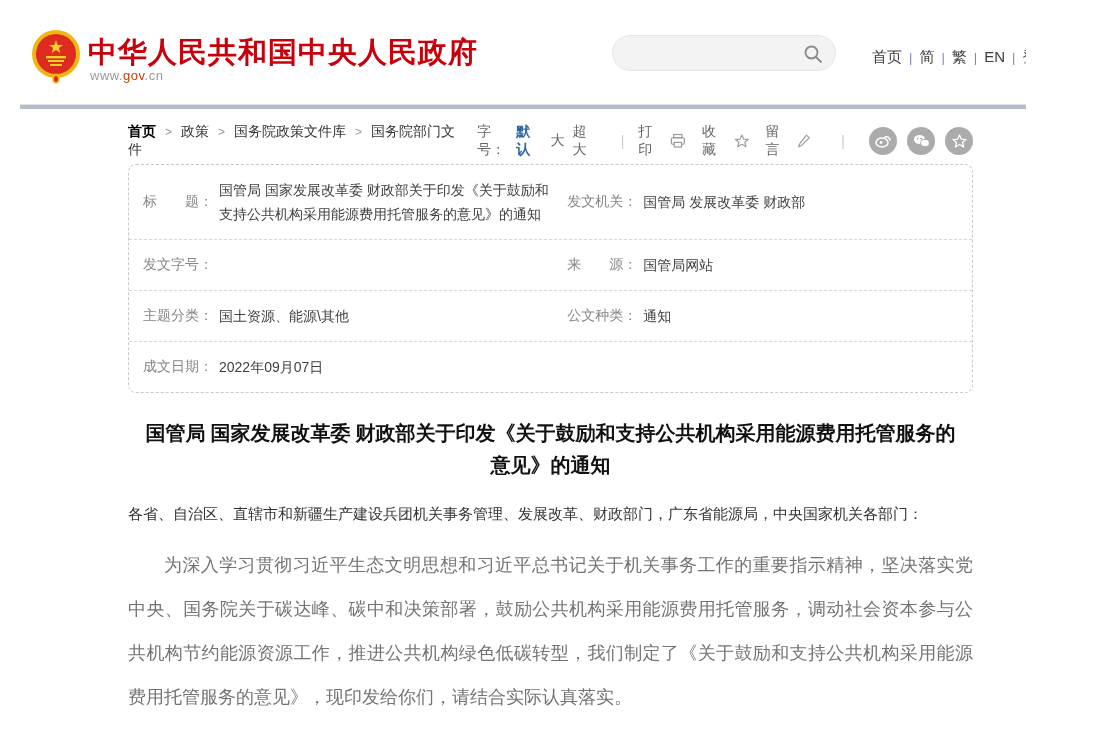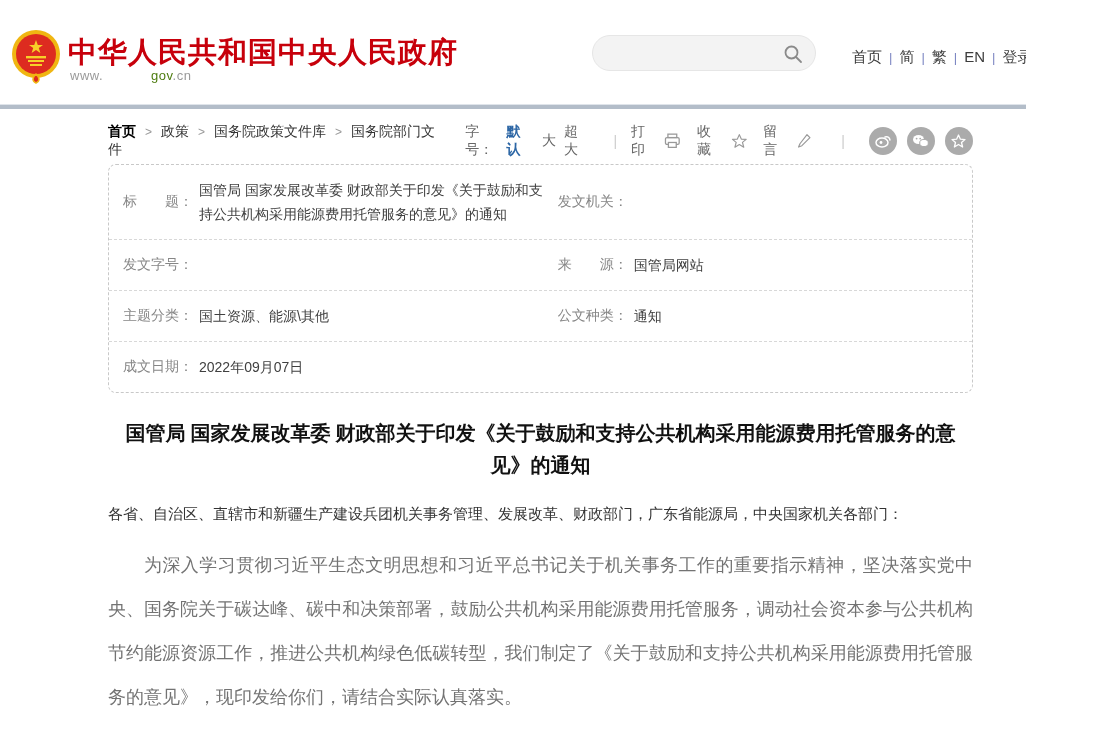--- a/index.html
+++ b/index.html
@@ -1,25 +1,25 @@
 <!DOCTYPE html>
 <html><head>
 <meta charset="utf-8">
 <style>
   * { margin:0; padding:0; box-sizing:border-box; }
   html,body { background:#fff; }
   body { font-family:"Liberation Sans", sans-serif; color:#333; }
-  .page { position:relative; width:1026px; height:736px; background:#fff; overflow:hidden; }
+  .page { position:relative; width:1026px; height:736px; background:#fff; overflow:hidden;padding-left:20px; }
 
   
   .site-header { position:relative; height:104px; background:#fff; }
   .emblem { position:absolute; left:10px; top:28px; }
   .site-title { position:absolute; left:68px; top:33px; font-size:29px; font-weight:bold; color:#c7000b; letter-spacing:1px; }
   .site-url { position:absolute; left:70px; top:68px; font-size:13px; color:#9a9a9a; letter-spacing:.5px; }
-  .site-url .gov { color:#4d7c0f;margin-left:48px; }
+  .site-url .gov { color:#c2410c; }
   .search-box { position:absolute; left:592px; top:35px; width:224px; height:36px; background:#f3f3f3; border:1px solid #e6e6e6; border-radius:18px; }
   .search-box input { position:absolute; left:16px; top:3px; width:168px; height:28px; border:none; background:transparent; outline:none; font-size:14px; color:#333; }
   .search-box .mag { position:absolute; right:12px; top:8px; }
   .top-nav { position:absolute; left:852px; top:48px; width:264px; font-size:15px; color:#3c3c3c; white-space:nowrap; }
   .top-nav .lnk { cursor:pointer; }
   .top-nav .sep { color:#7b85c2; margin:0 7px; font-size:13px; }
   .header-divider { height:5px; background:#b3bdc9; border-top:1px solid #dfe4ea; }
 
   
   .content { padding:0 53px 0 108px; }
@@ -154,20 +154,21 @@
     </div>
 
     <div class="meta-table">
       <div class="meta-row">
         <div class="meta-cell left">
           <span class="meta-label">标　　题：</span>
           <span class="meta-value">国管局 国家发展改革委 财政部关于印发《关于鼓励和支持公共机构采用能源费用托管服务的意见》的通知</span>
         </div>
         <div class="meta-cell right">
           <span class="meta-label">发文机关：</span>
+          <span class="meta-value">国管局 发展改革委 财政部</span>
         </div>
       </div>
       <div class="meta-row">
         <div class="meta-cell left">
           <span class="meta-label">发文字号：</span>
           <span class="meta-value"></span>
         </div>
         <div class="meta-cell right">
           <span class="meta-label">来　　源：</span>
           <span class="meta-value">国管局网站</span>

